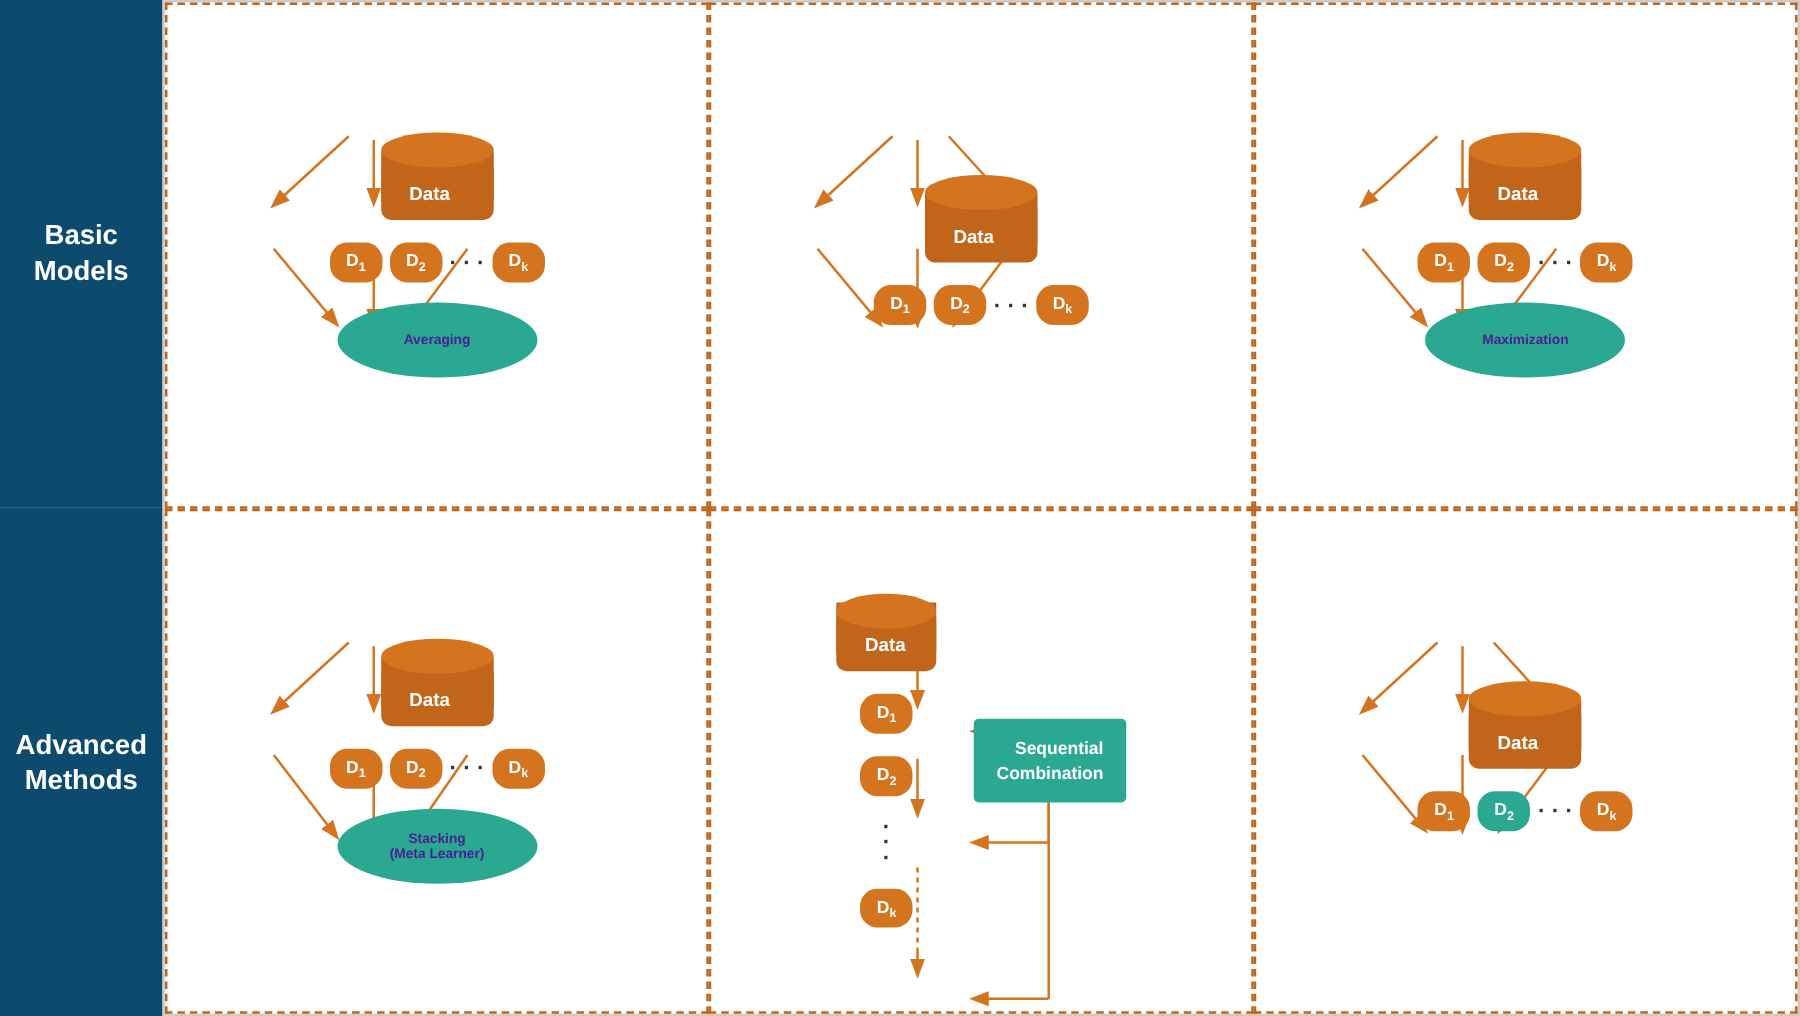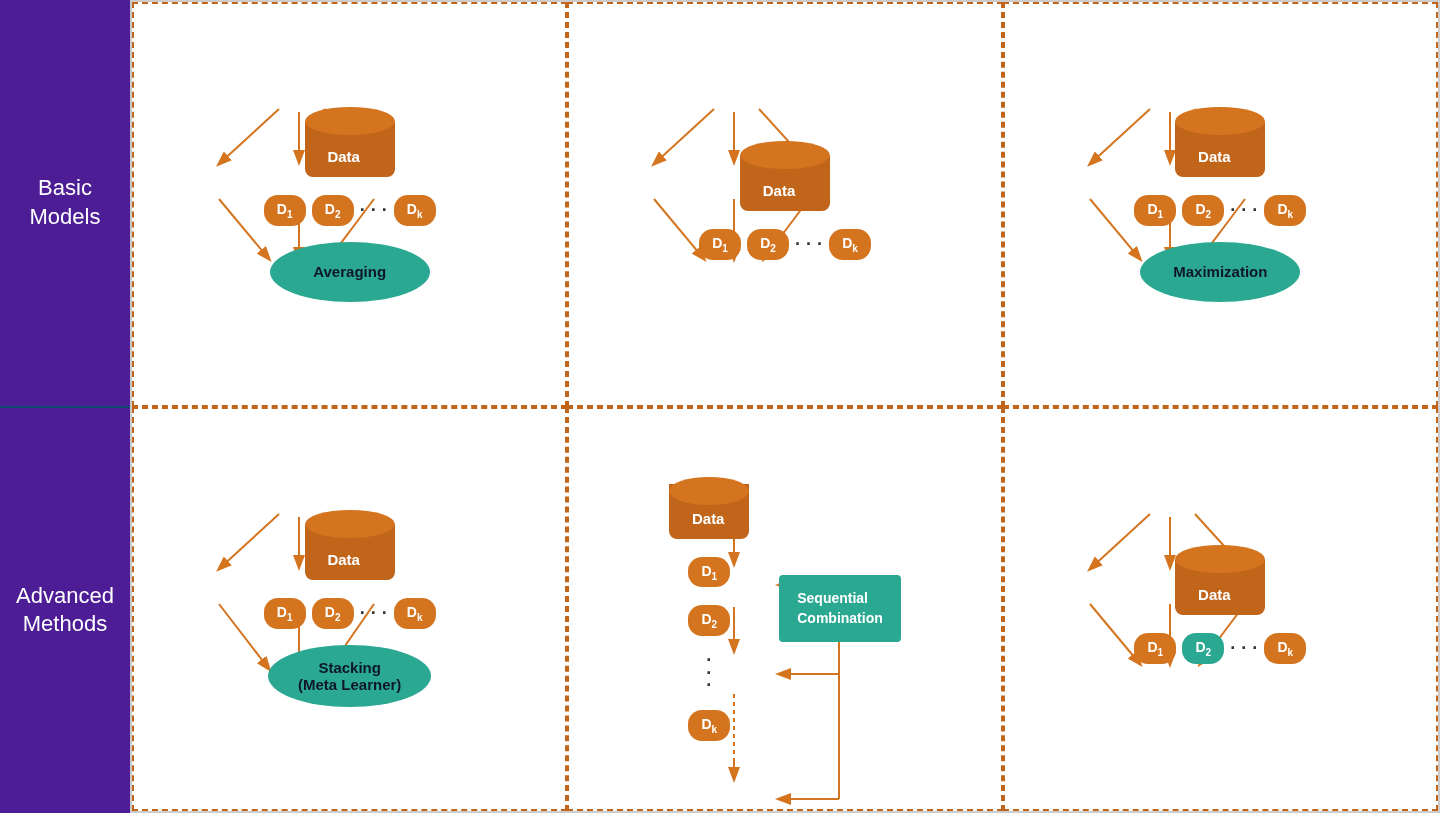--- a/index.html
+++ b/index.html
@@ -21,24 +21,24 @@
     
     .label-column {
       display: flex;
       flex-direction: column;
       width: 130px;
       flex-shrink: 0;
     }
 
     .row-label {
       flex: 1;
-      background: #4c1d95;
+      background: #0c4a6e;
       color: white;
       font-size: 22px;
-      font-weight: normal;
+      font-weight: bold;
       display: flex;
       align-items: center;
       justify-content: center;
       text-align: center;
       line-height: 1.3;
     }
 
     .row-label + .row-label {
       border-top: 2px solid #0c4a6e;
     }
@@ -135,22 +135,22 @@
 
     .dots-label {
       font-size: 18px;
       font-weight: bold;
       color: #333;
     }
 
     
     .teal-ellipse {
       background: #2aa892;
-      color: #0f172a;
-      font-size: 15px;
+      color: #4c1d95;
+      font-size: 11px;
       font-weight: bold;
       padding: 14px 30px;
       border-radius: 50%;
       text-align: center;
       min-width: 160px;
       min-height: 60px;
       display: flex;
       align-items: center;
       justify-content: center;
       margin-top: 8px;
@@ -370,21 +370,21 @@
 
             <div style="display:flex;flex-direction:column;align-items:center;margin-bottom:18px;">
               <span style="font-size:18px;font-weight:bold;color:#333;line-height:0.7">·</span>
               <span style="font-size:18px;font-weight:bold;color:#333;line-height:0.7">·</span>
               <span style="font-size:18px;font-weight:bold;color:#333;line-height:0.7">·</span>
             </div>
 
             <div class="orange-box">D<sub>k</sub></div>
           </div>
 
-          <div class="teal-rect" style="white-space:pre-line;text-align:left;align-self:center;">Sequential
+          <div class="teal-rect" style="white-space:pre-line;text-align:right;align-self:center;">Sequential
 Combination</div>
         </div>
       </div>
     </div>
 
     <div class="cell">
       <svg style="position:absolute;top:0;left:0;width:100%;height:100%;overflow:visible;pointer-events:none;">
         <defs>
           <marker id="ah6" markerWidth="8" markerHeight="8" refX="6" refY="3" orient="auto">
             <path d="M0,0 L0,6 L8,3 z" fill="#d4741f"></path>

